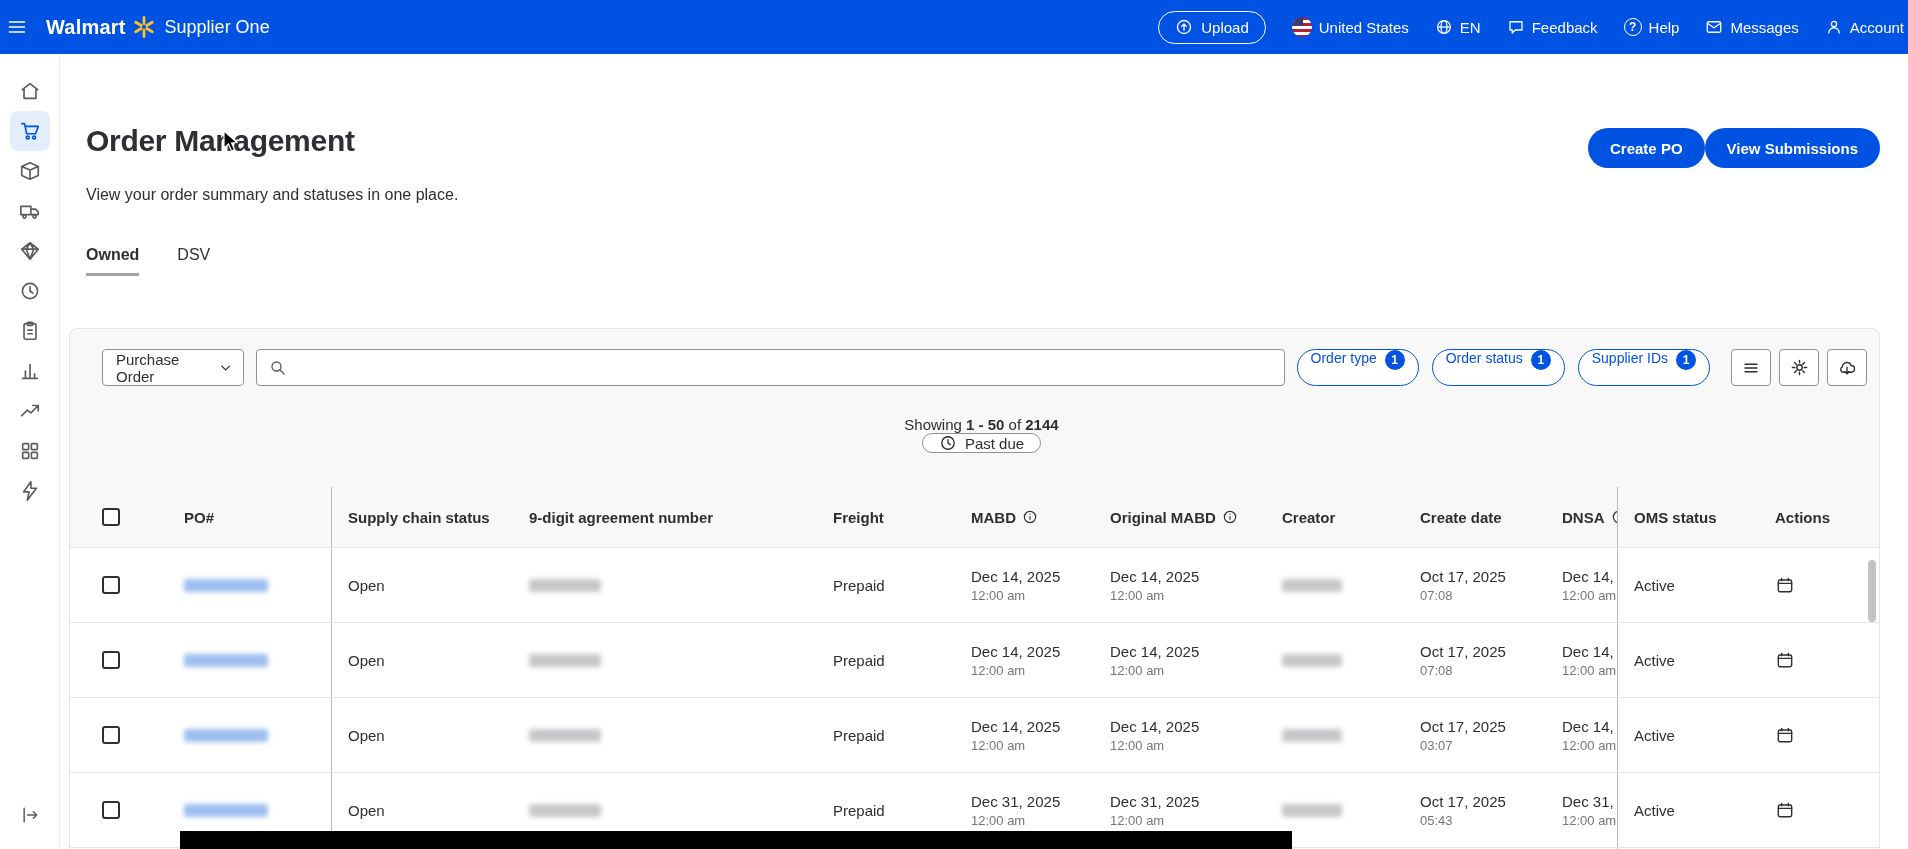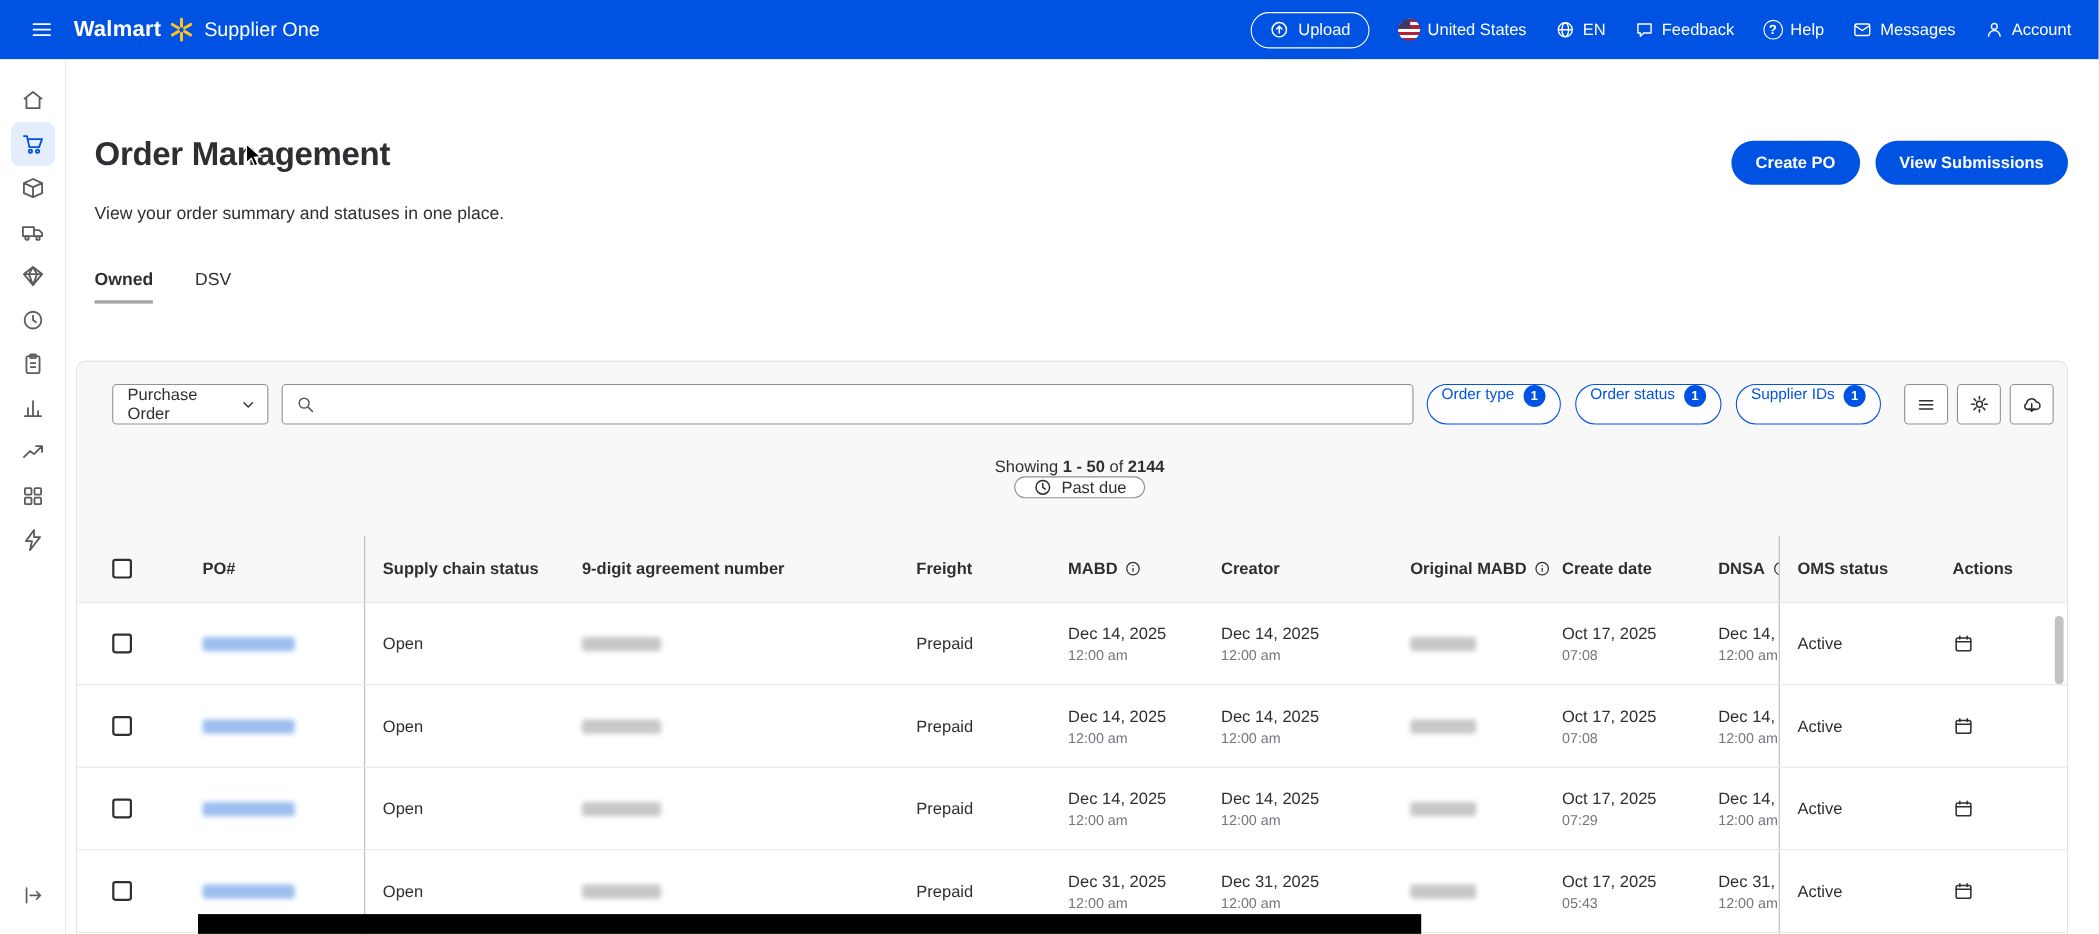--- a/index.html
+++ b/index.html
@@ -2,21 +2,21 @@
 <html><head>
 <meta charset="utf-8">
 <style>
   * { margin:0; padding:0; box-sizing:border-box; }
   body { background:#dcdcdc; }
   .page { position:relative; width:1908px; height:849px; overflow:hidden; background:#fff;
           font-family:"Liberation Sans", sans-serif; color:#2e2f32; }
 
   
   .topbar { position:absolute; top:0; left:0; right:0; height:54px; background:#0053E2;
-            display:flex; align-items:center; padding:0 25px; color:#fff; }
+            display:flex; align-items:center; padding:0 4px; color:#fff; }
   .topbar svg { display:block; }
   .menu-btn { width:26px; height:26px; display:flex; align-items:center; justify-content:center; margin-right:16px; cursor:pointer; }
   .logo { display:flex; align-items:center; gap:7px; }
   .brand-word { font-size:20px; font-weight:700; letter-spacing:.2px; }
   .app-name { font-size:18px; font-weight:400; margin-left:10px; }
   .top-right { margin-left:auto; display:flex; align-items:center; gap:26px; font-size:15px; }
   .top-item { display:flex; align-items:center; gap:7px; cursor:pointer; white-space:nowrap; }
   .upload-pill { display:flex; align-items:center; gap:8px; height:33px; padding:0 16px;
                  border:1.5px solid #fff; border-radius:17px; font-size:15px; cursor:pointer; }
   .flag { position:relative; width:20px; height:20px; border-radius:50%; overflow:hidden; flex:0 0 auto;
@@ -30,21 +30,21 @@
              border-right:1px solid #ececee; display:flex; flex-direction:column; align-items:center; padding-top:17px; }
   .side-item { width:40px; height:40px; display:flex; align-items:center; justify-content:center;
                border-radius:8px; color:#5a5c60; cursor:pointer; }
   .side-item.active { background:#e3edfc; color:#0053E2; }
   .side-expand { position:absolute; bottom:20px; color:#5a5c60; cursor:pointer; }
 
   
   .main { position:absolute; left:60px; top:54px; right:0; bottom:0; background:#fff; }
   .page-title { position:absolute; left:26px; top:70px; font-size:30px; font-weight:700; letter-spacing:-.3px; }
   .page-subtitle { position:absolute; left:26px; top:132px; font-size:16px; color:#2e2f32; }
-  .head-actions { position:absolute; right:28px; top:74px; display:flex; gap:14px; }
+  .head-actions { position:absolute; right:28px; top:74px; display:flex; }
   .btn-primary { height:40px; padding:0 22px; border-radius:20px; background:#0053E2; color:#fff;
                  font-size:15px; font-weight:700; display:flex; align-items:center; border:none; cursor:pointer;
                  font-family:"Liberation Sans",sans-serif; }
   .tabs { position:absolute; left:26px; top:192px; display:flex; }
   .tab { font-size:16px; padding-bottom:9px; margin-right:38px; cursor:pointer; color:#2e2f32; }
   .tab.active { font-weight:700; border-bottom:3px solid #a3a3a3; }
 
   
   .card { position:absolute; left:9px; right:28px; top:274px; height:820px; background:#f8f8f8;
           border:1px solid #e3e4e6; border-radius:8px; overflow:hidden; }
@@ -330,31 +330,31 @@
         <div class="c th">
           <span>MABD</span>
           <span class="info-ic">
               <svg width="16" height="16" viewBox="0 0 24 24" fill="none" stroke="currentColor" stroke-width="1.7">
                 <circle cx="12" cy="12" r="8.5"></circle>
                 <path d="M12 11v5"></path>
                 <circle cx="12" cy="8" r="0.9" fill="currentColor" stroke="none"></circle>
               </svg>
             </span>
         </div>
-        <div class="c th">Creator</div>
         <div class="c th">
           <span>Original MABD</span>
           <span class="info-ic">
               <svg width="16" height="16" viewBox="0 0 24 24" fill="none" stroke="currentColor" stroke-width="1.7">
                 <circle cx="12" cy="12" r="8.5"></circle>
                 <path d="M12 11v5"></path>
                 <circle cx="12" cy="8" r="0.9" fill="currentColor" stroke="none"></circle>
               </svg>
             </span>
         </div>
+        <div class="c th">Creator</div>
         <div class="c th">Create date</div>
         <div class="c th c10">
           <span>DNSA</span>
           <span class="info-ic">
               <svg width="16" height="16" viewBox="0 0 24 24" fill="none" stroke="currentColor" stroke-width="1.7">
                 <circle cx="12" cy="12" r="8.5"></circle>
                 <path d="M12 11v5"></path>
                 <circle cx="12" cy="8" r="0.9" fill="currentColor" stroke="none"></circle>
               </svg>
             </span>
@@ -481,21 +481,21 @@
           </div>
         <div class="c dt">
             <span class="d">Dec 14, 2025</span>
             <span class="t">12:00 am</span>
           </div>
         <div class="c">
             <span class="redact gray sm"></span>
           </div>
         <div class="c dt">
             <span class="d">Oct 17, 2025</span>
-            <span class="t">07:29</span>
+            <span class="t">03:07</span>
           </div>
         <div class="c dt c10">
             <span class="d">Dec 14, 2025</span>
             <span class="t">12:00 am</span>
           </div>
         <div class="c bdr-l">
             <span class="cell-text">Active</span>
           </div>
         <div class="c">
             <span class="cal-btn">

